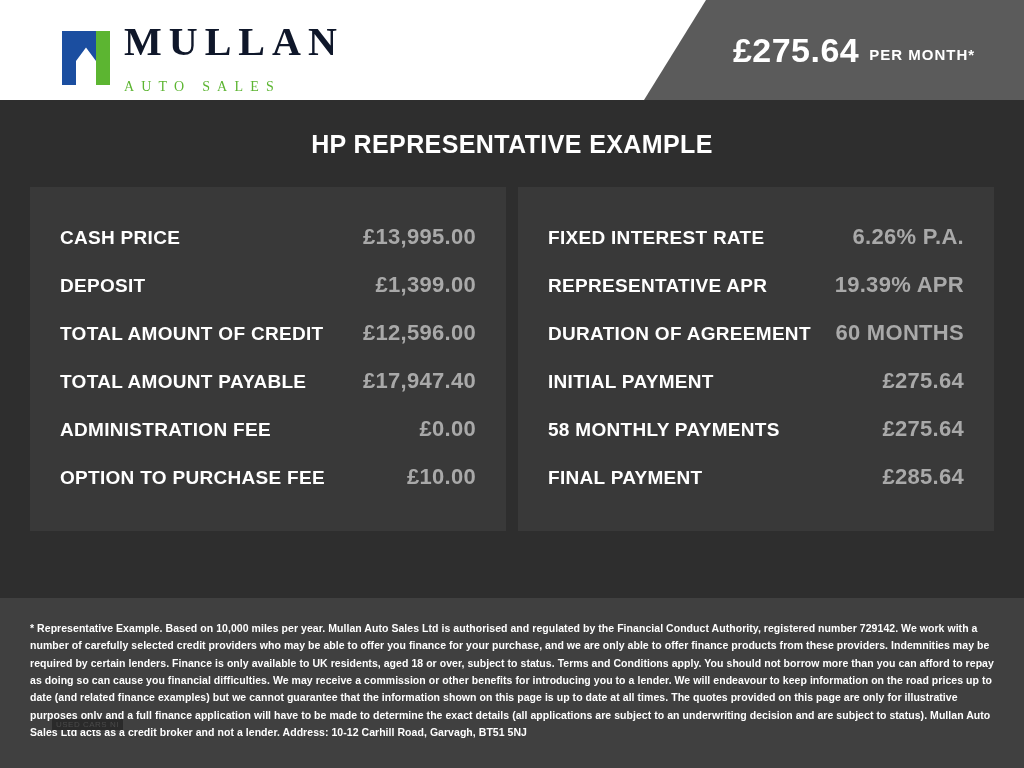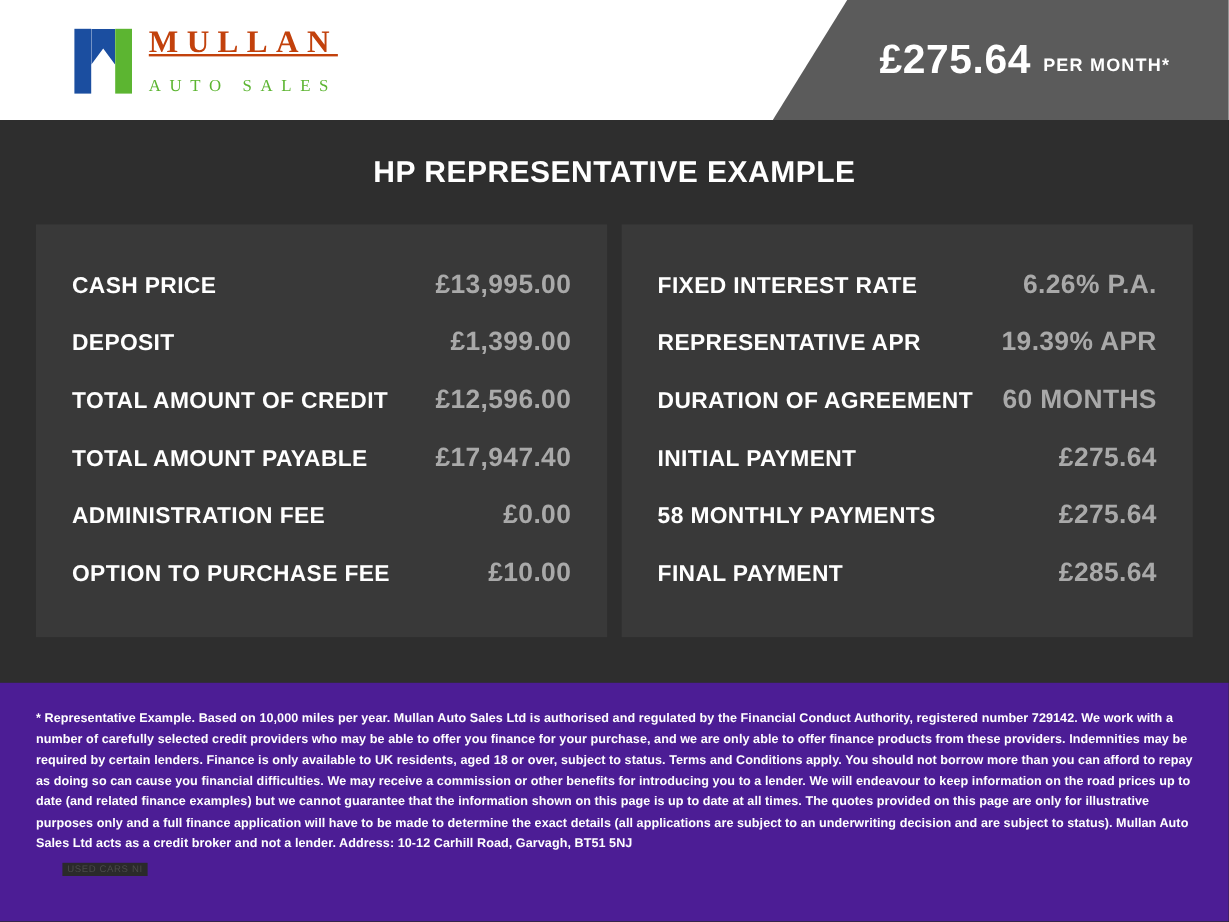--- a/index.html
+++ b/index.html
@@ -45,26 +45,25 @@
     background: #5cb531;
   }
   .logo-mark .bar-mid {
     position: absolute; left: 14px; top: 0;
     width: 20px; height: 30px;
     background: #1b4ea0;
     clip-path: polygon(0 0, 100% 0, 100% 100%, 50% 55%, 0 100%);
   }
   .logo-text { line-height: 1; }
   .logo-title {
-    font-size: 26px;
+    font-size: 40px;
     font-weight: bold;
     letter-spacing: 7px;
-    color: #c2410c;
+    color: #0f172a;
     font-family: "Liberation Serif", serif;
-    text-decoration: underline;
   }
   .logo-sub {
     margin-top: 18px;
     font-size: 14px;
     letter-spacing: 7.2px;
     color: #5cb531;
     font-family: "Liberation Serif", serif;
   }
 
   .price-band {
@@ -133,22 +132,22 @@
     font-size: 22px;
     font-weight: bold;
     letter-spacing: 0.3px;
     white-space: nowrap;
   }
 
   
   .footer {
     position: absolute;
     left: 0; right: 0; bottom: 0;
-    height: 199px;
-    background: #4c1d95;
+    height: 170px;
+    background: #404040;
     padding: 22px 30px 0 30px;
   }
   .disclaimer {
     color: #ffffff;
     font-size: 10.5px;
     font-weight: bold;
     line-height: 1.65;
     letter-spacing: 0.05px;
     margin: 0;
   }

